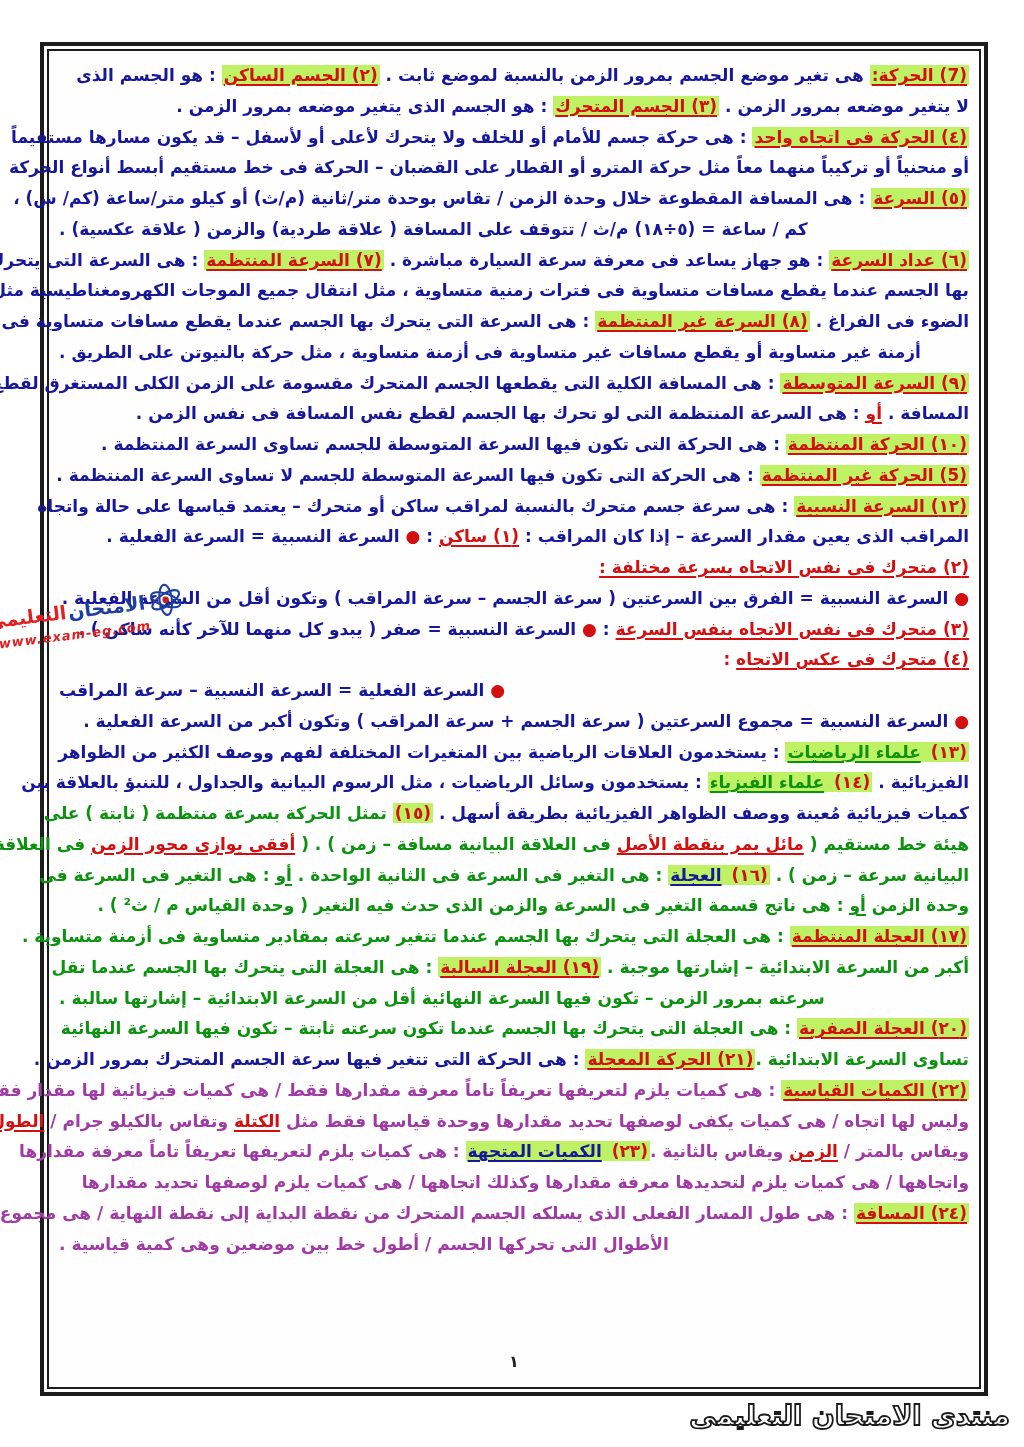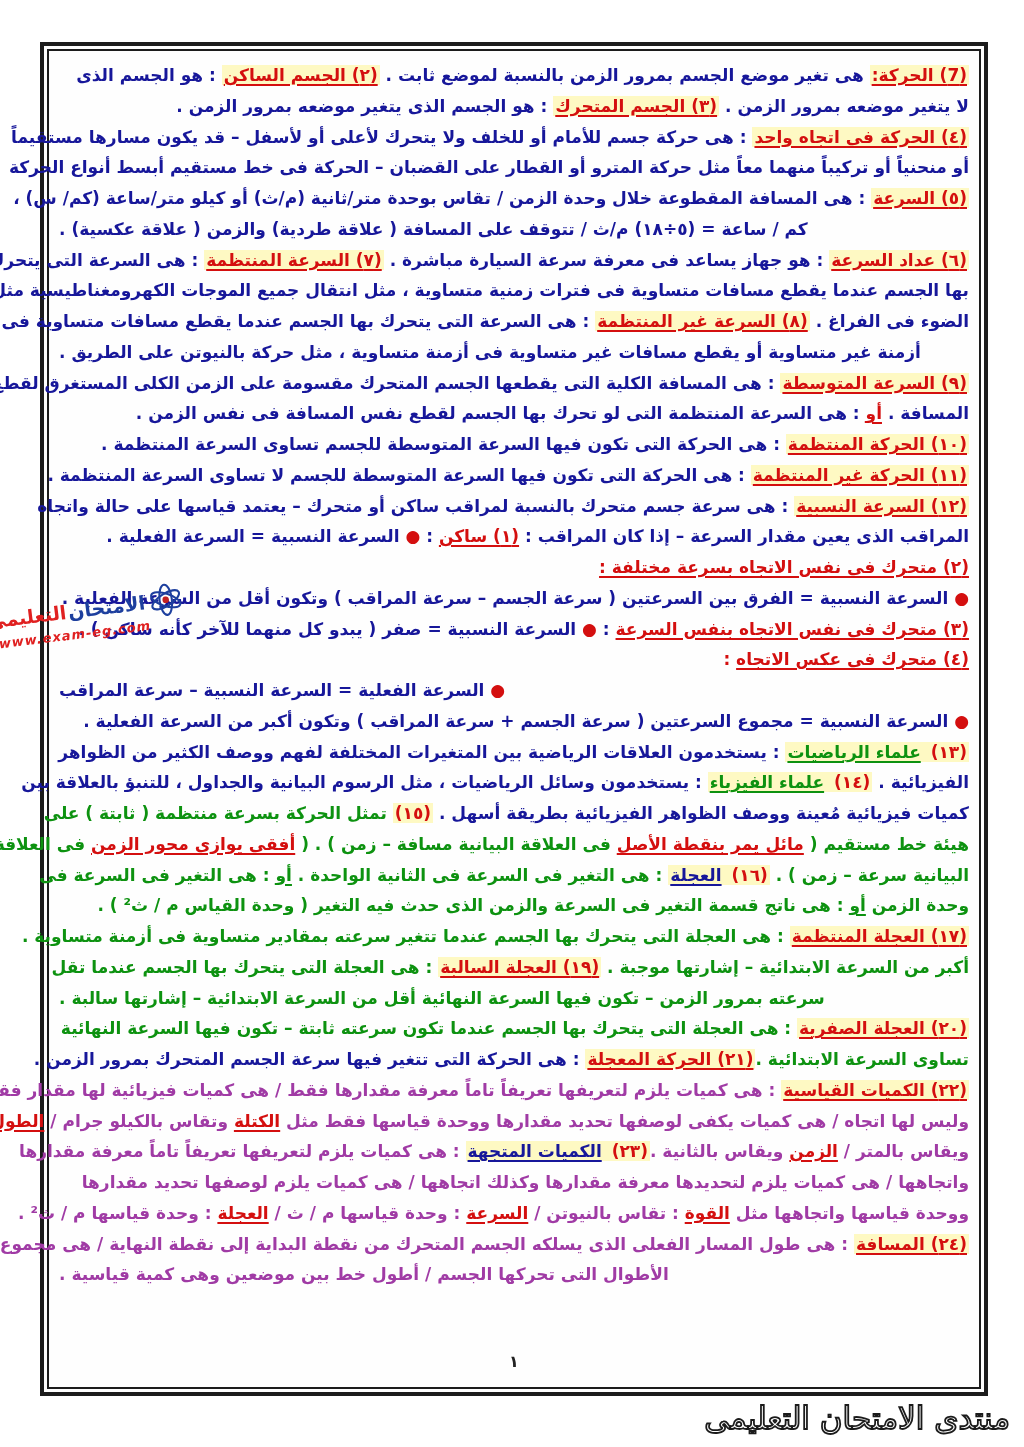--- a/index.html
+++ b/index.html
@@ -26,29 +26,29 @@
     font-size:17px;font-weight:bold;
     white-space:nowrap;
     text-align:right;
   }
   .line.center{text-align:left;}
   .seg{white-space:pre;}
   .c-n{color:#17179a;}
   .c-r{color:#d40f0f;}
   .c-g{color:#0d9210;margin-top:20px;}
   .c-p{color:#a03ba5;}
-  .hl{background:#fef9c3;padding:0 2px;}
+  .hl{background:#bef264;padding:0 2px;}
   .ul{text-decoration:underline;text-decoration-thickness:2px;text-underline-offset:3px;}
   .page-number{
     position:absolute;left:0;right:0;bottom:16px;
     text-align:center;color:#222;font-size:16px;font-weight:bold;
   }
   .footer-text{
     position:absolute;right:14px;top:1400px;
-    direction:rtl;font-size:31px;font-weight:normal;
+    direction:rtl;font-size:27px;font-weight:bold;
     color:#ffffff;-webkit-text-stroke:1.8px #1b1b1b;
     text-shadow:0 0 1px #1b1b1b;
     letter-spacing:1px;
   }
   
   .watermark{
     position:absolute;left:-4px;top:590px;z-index:6;
     transform:rotate(-7deg);direction:rtl;width:190px;
   }
   .wm-row{display:flex;align-items:center;gap:2px;direction:rtl;}
@@ -69,21 +69,21 @@
         <div class="line"><span class="seg c-n">أو منحنياً أو تركيباً منهما معاً مثل حركة المترو أو القطار على القضبان – الحركة فى خط مستقيم أبسط أنواع الحركة</span></div>
         <div class="line"><span class="seg c-r hl ul">(٥) السرعة</span><span class="seg c-n"> : هى المسافة المقطوعة خلال وحدة الزمن / تقاس بوحدة متر/ثانية (م/ث) أو كيلو متر/ساعة (كم/ س) ،</span></div>
         <div class="line center"><span class="seg c-n">كم / ساعة = (٥÷١٨) م/ث / تتوقف على المسافة ( علاقة طردية) والزمن ( علاقة عكسية) .</span></div>
         <div class="line"><span class="seg c-r hl ul">(٦) عداد السرعة</span><span class="seg c-n"> : هو جهاز يساعد فى معرفة سرعة السيارة مباشرة . </span><span class="seg c-r hl ul">(٧) السرعة المنتظمة</span><span class="seg c-n"> : هى السرعة التى يتحرك</span></div>
         <div class="line"><span class="seg c-n">بها الجسم عندما يقطع مسافات متساوية فى فترات زمنية متساوية ، مثل انتقال جميع الموجات الكهرومغناطيسية مثل</span></div>
         <div class="line"><span class="seg c-n">الضوء فى الفراغ . </span><span class="seg c-r hl ul">(٨) السرعة غير المنتظمة</span><span class="seg c-n"> : هى السرعة التى يتحرك بها الجسم عندما يقطع مسافات متساوية فى</span></div>
         <div class="line center"><span class="seg c-n">أزمنة غير متساوية أو يقطع مسافات غير متساوية فى أزمنة متساوية ، مثل حركة بالنيوتن على الطريق .</span></div>
         <div class="line"><span class="seg c-r hl ul">(٩) السرعة المتوسطة</span><span class="seg c-n"> : هى المسافة الكلية التى يقطعها الجسم المتحرك مقسومة على الزمن الكلى المستغرق لقطع هذه</span></div>
         <div class="line"><span class="seg c-n">المسافة . </span><span class="seg c-r ul">أو</span><span class="seg c-n"> : هى السرعة المنتظمة التى لو تحرك بها الجسم لقطع نفس المسافة فى نفس الزمن .</span></div>
         <div class="line"><span class="seg c-r hl ul">(١٠) الحركة المنتظمة</span><span class="seg c-n"> : هى الحركة التى تكون فيها السرعة المتوسطة للجسم تساوى السرعة المنتظمة .</span></div>
-        <div class="line"><span class="seg c-r hl ul">(١١) الحركة غير المنتظمة</span><span class="seg c-n"> : هى الحركة التى تكون فيها السرعة المتوسطة للجسم لا تساوى السرعة المنتظمة .</span></div>
+        <div class="line"><span class="seg c-r hl ul">(5) الحركة غير المنتظمة</span><span class="seg c-n"> : هى الحركة التى تكون فيها السرعة المتوسطة للجسم لا تساوى السرعة المنتظمة .</span></div>
         <div class="line"><span class="seg c-r hl ul">(١٢) السرعة النسبية</span><span class="seg c-n"> : هى سرعة جسم متحرك بالنسبة لمراقب ساكن أو متحرك – يعتمد قياسها على حالة واتجاه</span></div>
         <div class="line"><span class="seg c-n">المراقب الذى يعين مقدار السرعة – إذا كان المراقب : </span><span class="seg c-r ul">(١) ساكن</span><span class="seg c-n"> : </span><span class="seg c-r">●</span><span class="seg c-n"> السرعة النسبية = السرعة الفعلية .</span></div>
         <div class="line"><span class="seg c-r ul">(٢) متحرك فى نفس الاتجاه بسرعة مختلفة :</span></div>
         <div class="line"><span class="seg c-r">●</span><span class="seg c-n"> السرعة النسبية = الفرق بين السرعتين ( سرعة الجسم – سرعة المراقب ) وتكون أقل من السرعة الفعلية .</span></div>
         <div class="line"><span class="seg c-r ul">(٣) متحرك فى نفس الاتجاه بنفس السرعة</span><span class="seg c-n"> : </span><span class="seg c-r">●</span><span class="seg c-n"> السرعة النسبية = صفر ( يبدو كل منهما للآخر كأنه ساكن ) .</span></div>
         <div class="line"><span class="seg c-r ul">(٤) متحرك فى عكس الاتجاه</span><span class="seg c-r"> :</span></div>
         <div class="line center"><span class="seg c-r">●</span><span class="seg c-n"> السرعة الفعلية = السرعة النسبية – سرعة المراقب</span></div>
         <div class="line"><span class="seg c-r">●</span><span class="seg c-n"> السرعة النسبية = مجموع السرعتين ( سرعة الجسم + سرعة المراقب ) وتكون أكبر من السرعة الفعلية .</span></div>
         <div class="line"><span class="seg c-r hl">(١٣) </span><span class="seg c-g hl ul">علماء الرياضيات</span><span class="seg c-n"> : يستخدمون العلاقات الرياضية بين المتغيرات المختلفة لفهم ووصف الكثير من الظواهر</span></div>
         <div class="line"><span class="seg c-n">الفيزيائية . </span><span class="seg c-r hl">(١٤) </span><span class="seg c-g hl ul">علماء الفيزياء</span><span class="seg c-n"> : يستخدمون وسائل الرياضيات ، مثل الرسوم البيانية والجداول ، للتنبؤ بالعلاقة بين</span></div>
@@ -93,21 +93,20 @@
         <div class="line"><span class="seg c-g">وحدة الزمن </span><span class="seg c-g ul">أو</span><span class="seg c-g"> : هى ناتج قسمة التغير فى السرعة والزمن الذى حدث فيه التغير ( وحدة القياس م / ث² ) .</span></div>
         <div class="line"><span class="seg c-r hl ul">(١٧) العجلة المنتظمة</span><span class="seg c-g"> : هى العجلة التى يتحرك بها الجسم عندما تتغير سرعته بمقادير متساوية فى أزمنة متساوية .</span></div>
         <div class="line"><span class="seg c-g">أكبر من السرعة الابتدائية – إشارتها موجبة . </span><span class="seg c-r hl ul">(١٩) العجلة السالبة</span><span class="seg c-g"> : هى العجلة التى يتحرك بها الجسم عندما تقل</span></div>
         <div class="line center"><span class="seg c-g">سرعته بمرور الزمن – تكون فيها السرعة النهائية أقل من السرعة الابتدائية – إشارتها سالبة .</span></div>
         <div class="line"><span class="seg c-r hl ul">(٢٠) العجلة الصفرية</span><span class="seg c-g"> : هى العجلة التى يتحرك بها الجسم عندما تكون سرعته ثابتة – تكون فيها السرعة النهائية</span></div>
         <div class="line"><span class="seg c-g">تساوى السرعة الابتدائية .</span><span class="seg c-r hl ul">(٢١) الحركة المعجلة</span><span class="seg c-n"> : هى الحركة التى تتغير فيها سرعة الجسم المتحرك بمرور الزمن .</span></div>
         <div class="line"><span class="seg c-r hl ul">(٢٢) الكميات القياسية</span><span class="seg c-p"> : هى كميات يلزم لتعريفها تعريفاً تاماً معرفة مقدارها فقط / هى كميات فيزيائية لها مقدار فقط</span></div>
         <div class="line"><span class="seg c-p">وليس لها اتجاه / هى كميات يكفى لوصفها تحديد مقدارها ووحدة قياسها فقط مثل </span><span class="seg c-r ul">الكتلة</span><span class="seg c-p"> وتقاس بالكيلو جرام / </span><span class="seg c-r ul">الطول</span></div>
         <div class="line"><span class="seg c-p">ويقاس بالمتر / </span><span class="seg c-r ul">الزمن</span><span class="seg c-p"> ويقاس بالثانية .</span><span class="seg c-r hl">(٢٣) </span><span class="seg c-n hl ul">الكميات المتجهة</span><span class="seg c-p"> : هى كميات يلزم لتعريفها تعريفاً تاماً معرفة مقدارها</span></div>
         <div class="line"><span class="seg c-p">واتجاهها / هى كميات يلزم لتحديدها معرفة مقدارها وكذلك اتجاهها / هى كميات يلزم لوصفها تحديد مقدارها</span></div>
-        <div class="line"><span class="seg c-p">ووحدة قياسها واتجاهها مثل </span><span class="seg c-r ul">القوة</span><span class="seg c-p"> : تقاس بالنيوتن / </span><span class="seg c-r ul">السرعة</span><span class="seg c-p"> : وحدة قياسها م / ث / </span><span class="seg c-r ul">العجلة</span><span class="seg c-p"> : وحدة قياسها م / ث² .</span></div>
         <div class="line"><span class="seg c-r hl ul">(٢٤) المسافة</span><span class="seg c-p"> : هى طول المسار الفعلى الذى يسلكه الجسم المتحرك من نقطة البداية إلى نقطة النهاية / هى مجموع</span></div>
         <div class="line center"><span class="seg c-p">الأطوال التى تحركها الجسم / أطول خط بين موضعين وهى كمية قياسية .</span></div>
       </div>
     <div class="page-number">١</div>
   </div>
 </div>
 
 <div class="watermark">
   <div class="wm-row">
     <svg class="atom" viewBox="0 0 40 40" xmlns="http://www.w3.org/2000/svg">

